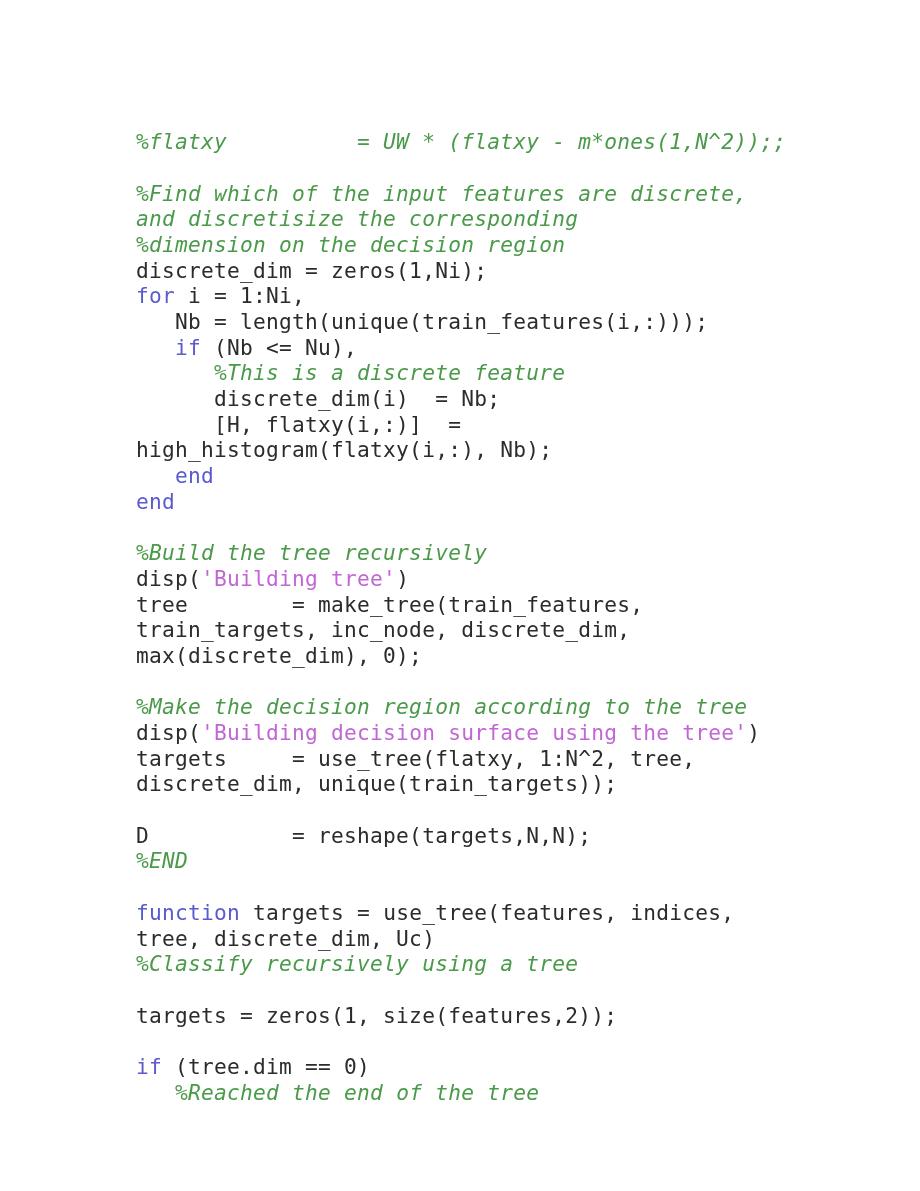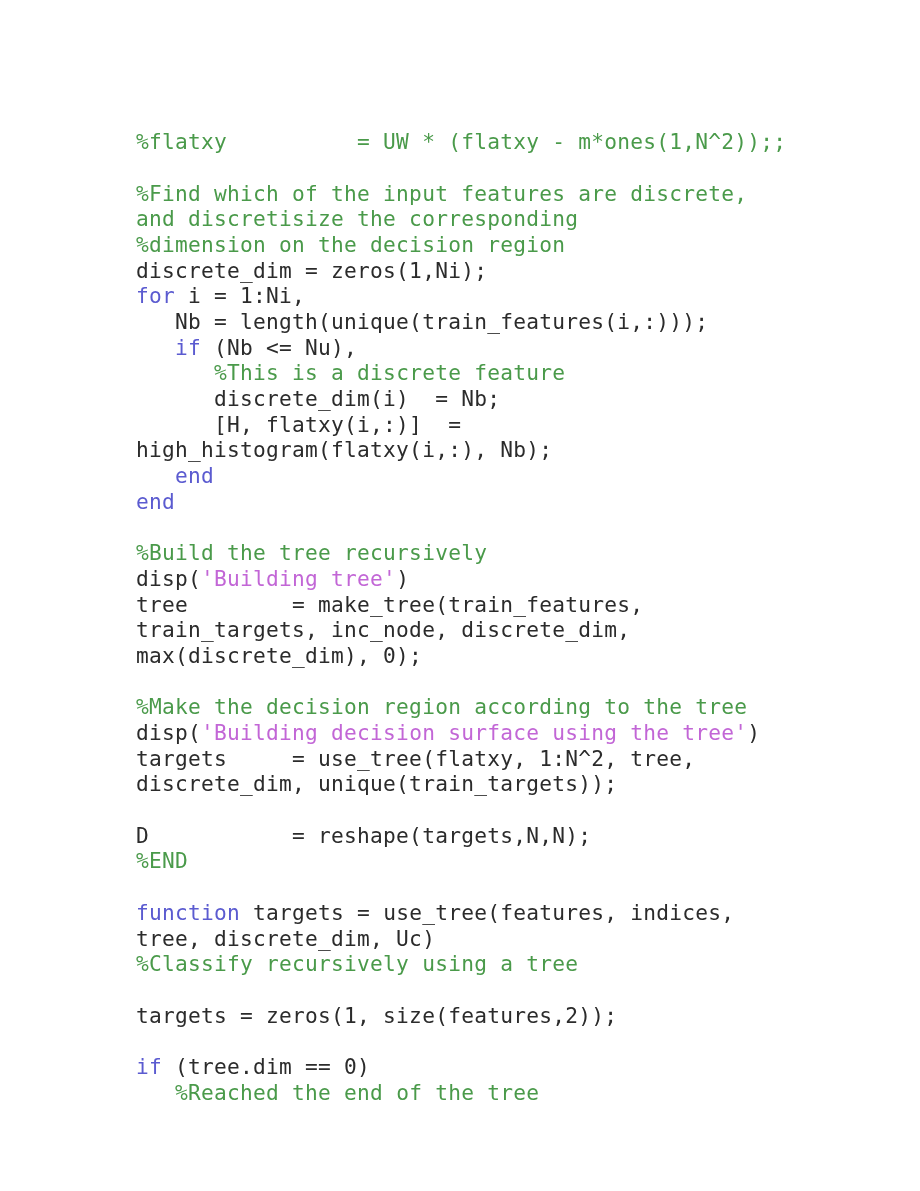--- a/index.html
+++ b/index.html
@@ -33,21 +33,21 @@
   }
   .ln {
     display: block;
     height: 25.7px;
     white-space: pre;
   }
   .ln.blank {
     color: transparent;
   }
   .tok-plain   { color: #2b2b2b; }
-  .tok-comment { color: #4a9a4a; }
+  .tok-comment { color: #4a9a4a; font-style: italic; }
   .tok-keyword { color: #5b5bd0; }
   .tok-string  { color: #c266d6; }
 </style>
 </head>
 <body>
 
 <div id="page">
   <pre id="code-listing"><span class="ln"><span class="tok-comment" style="color: rgb(74, 154, 74);">%flatxy          = UW * (flatxy - m*ones(1,N^2));;</span></span><span class="ln blank"><span class="tok-plain" style="color: rgb(43, 43, 43);"></span>&nbsp;</span><span class="ln"><span class="tok-comment" style="color: rgb(74, 154, 74);">%Find which of the input features are discrete,</span></span><span class="ln"><span class="tok-comment" style="color: rgb(74, 154, 74);">and discretisize the corresponding</span></span><span class="ln"><span class="tok-comment" style="color: rgb(74, 154, 74);">%dimension on the decision region</span></span><span class="ln"><span class="tok-plain" style="color: rgb(43, 43, 43);">discrete_dim = zeros(1,Ni);</span></span><span class="ln"><span class="tok-keyword" style="color: rgb(91, 91, 208);">for</span><span class="tok-plain" style="color: rgb(43, 43, 43);"> i = 1:Ni,</span></span><span class="ln"><span class="tok-plain" style="color: rgb(43, 43, 43);">   Nb = length(unique(train_features(i,:)));</span></span><span class="ln"><span class="tok-plain" style="color: rgb(43, 43, 43);">   </span><span class="tok-keyword" style="color: rgb(91, 91, 208);">if</span><span class="tok-plain" style="color: rgb(43, 43, 43);"> (Nb &lt;= Nu),</span></span><span class="ln"><span class="tok-plain" style="color: rgb(43, 43, 43);">      </span><span class="tok-comment" style="color: rgb(74, 154, 74);">%This is a discrete feature</span></span><span class="ln"><span class="tok-plain" style="color: rgb(43, 43, 43);">      discrete_dim(i)  = Nb;</span></span><span class="ln"><span class="tok-plain" style="color: rgb(43, 43, 43);">      [H, flatxy(i,:)]  =</span></span><span class="ln"><span class="tok-plain" style="color: rgb(43, 43, 43);">high_histogram(flatxy(i,:), Nb);</span></span><span class="ln"><span class="tok-plain" style="color: rgb(43, 43, 43);">   </span><span class="tok-keyword" style="color: rgb(91, 91, 208);">end</span></span><span class="ln"><span class="tok-keyword" style="color: rgb(91, 91, 208);">end</span></span><span class="ln blank"><span class="tok-plain" style="color: rgb(43, 43, 43);"></span>&nbsp;</span><span class="ln"><span class="tok-comment" style="color: rgb(74, 154, 74);">%Build the tree recursively</span></span><span class="ln"><span class="tok-plain" style="color: rgb(43, 43, 43);">disp(</span><span class="tok-string" style="color: rgb(194, 102, 214);">'Building tree'</span><span class="tok-plain" style="color: rgb(43, 43, 43);">)</span></span><span class="ln"><span class="tok-plain" style="color: rgb(43, 43, 43);">tree        = make_tree(train_features,</span></span><span class="ln"><span class="tok-plain" style="color: rgb(43, 43, 43);">train_targets, inc_node, discrete_dim,</span></span><span class="ln"><span class="tok-plain" style="color: rgb(43, 43, 43);">max(discrete_dim), 0);</span></span><span class="ln blank"><span class="tok-plain" style="color: rgb(43, 43, 43);"></span>&nbsp;</span><span class="ln"><span class="tok-comment" style="color: rgb(74, 154, 74);">%Make the decision region according to the tree</span></span><span class="ln"><span class="tok-plain" style="color: rgb(43, 43, 43);">disp(</span><span class="tok-string" style="color: rgb(194, 102, 214);">'Building decision surface using the tree'</span><span class="tok-plain" style="color: rgb(43, 43, 43);">)</span></span><span class="ln"><span class="tok-plain" style="color: rgb(43, 43, 43);">targets     = use_tree(flatxy, 1:N^2, tree,</span></span><span class="ln"><span class="tok-plain" style="color: rgb(43, 43, 43);">discrete_dim, unique(train_targets));</span></span><span class="ln blank"><span class="tok-plain" style="color: rgb(43, 43, 43);"></span>&nbsp;</span><span class="ln"><span class="tok-plain" style="color: rgb(43, 43, 43);">D           = reshape(targets,N,N);</span></span><span class="ln"><span class="tok-comment" style="color: rgb(74, 154, 74);">%END</span></span><span class="ln blank"><span class="tok-plain" style="color: rgb(43, 43, 43);"></span>&nbsp;</span><span class="ln"><span class="tok-keyword" style="color: rgb(91, 91, 208);">function</span><span class="tok-plain" style="color: rgb(43, 43, 43);"> targets = use_tree(features, indices,</span></span><span class="ln"><span class="tok-plain" style="color: rgb(43, 43, 43);">tree, discrete_dim, Uc)</span></span><span class="ln"><span class="tok-comment" style="color: rgb(74, 154, 74);">%Classify recursively using a tree</span></span><span class="ln blank"><span class="tok-plain" style="color: rgb(43, 43, 43);"></span>&nbsp;</span><span class="ln"><span class="tok-plain" style="color: rgb(43, 43, 43);">targets = zeros(1, size(features,2));</span></span><span class="ln blank"><span class="tok-plain" style="color: rgb(43, 43, 43);"></span>&nbsp;</span><span class="ln"><span class="tok-keyword" style="color: rgb(91, 91, 208);">if</span><span class="tok-plain" style="color: rgb(43, 43, 43);"> (tree.dim == 0)</span></span><span class="ln"><span class="tok-plain" style="color: rgb(43, 43, 43);">   </span><span class="tok-comment" style="color: rgb(74, 154, 74);">%Reached the end of the tree</span></span></pre>
 </div>
 

